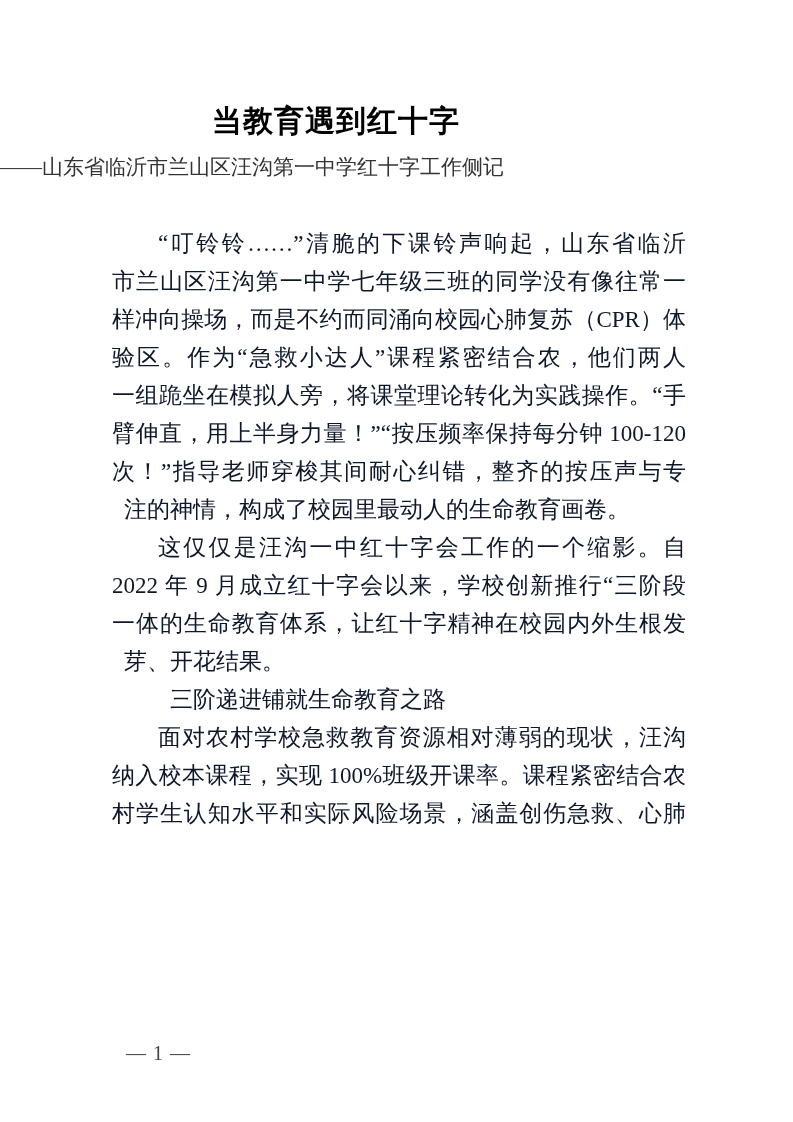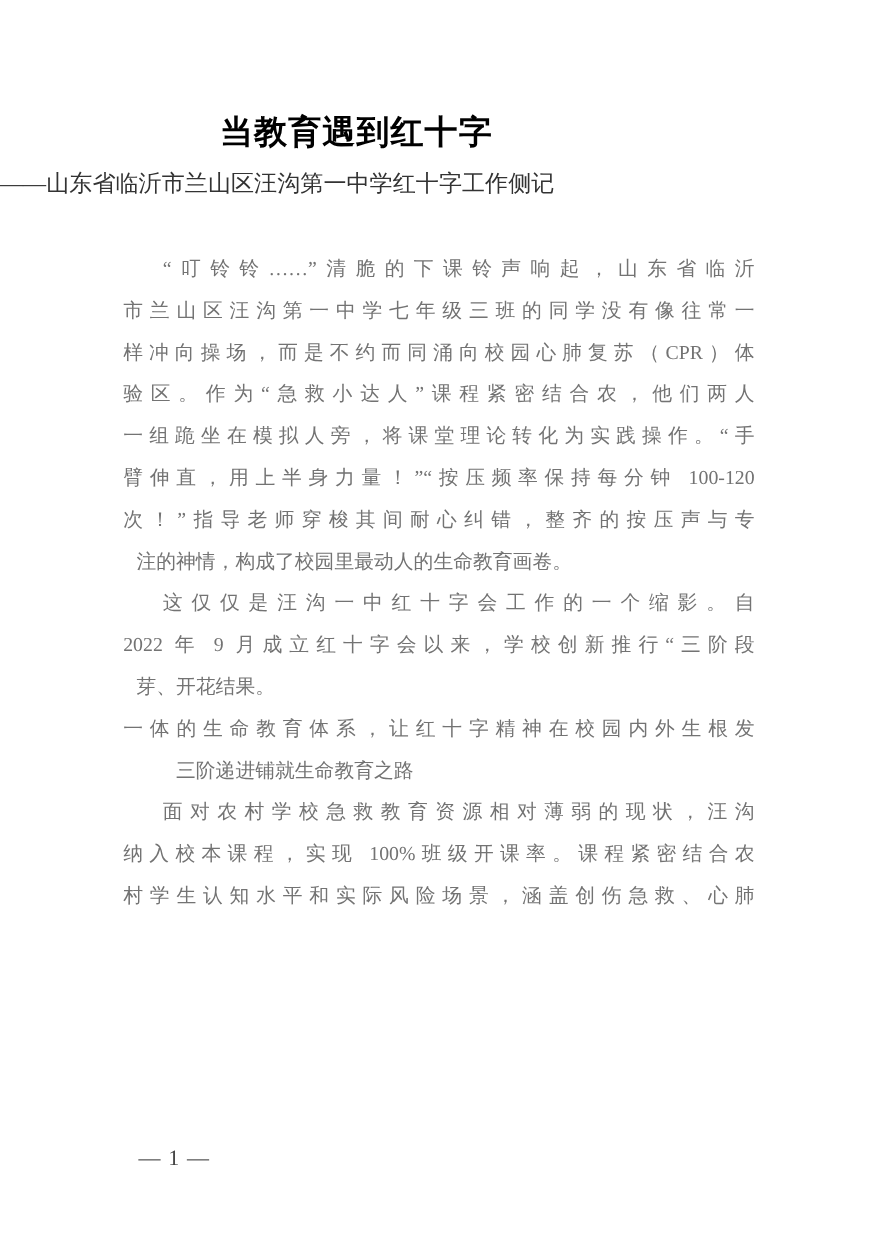--- a/index.html
+++ b/index.html
@@ -12,21 +12,21 @@
     width: 793px;
     height: 1122px;
     background: #ffffff;
     overflow: hidden;
     font-family: "Liberation Serif", "DejaVu Serif", serif;
     color: #2b2b2b;
   }
   .doc-title {
     position: absolute;
     top: 100px;
-    left: 0;
+    left: 12px;
     width: 648px;
     text-align: center;
     font-size: 30px;
     line-height: 42px;
     font-weight: 700;
     color: #000000;
     letter-spacing: 1px;
   }
   .doc-subtitle {
     position: absolute;
@@ -37,23 +37,23 @@
     font-size: 21px;
     line-height: 30px;
     font-weight: 400;
     color: #333333;
   }
   .doc-body {
     position: absolute;
     top: 225px;
     left: 112px;
     width: 574px;
-    font-size: 18px;
+    font-size: 23px;
     line-height: 38px;
-    color: #737373;
+    color: #0f172a;
   }
   .line {
     height: 38px;
     overflow: hidden;
     text-align: justify;
     text-align-last: justify;
     white-space: nowrap;
   }
   .line.end {
     text-align-last: left;
@@ -85,22 +85,22 @@
       <div class="line indent">“叮铃铃……”清脆的下课铃声响起，山东省临沂</div>
       <div class="line">市兰山区汪沟第一中学七年级三班的同学没有像往常一</div>
       <div class="line">样冲向操场，而是不约而同涌向校园心肺复苏（CPR）体</div>
       <div class="line">验区。作为“急救小达人”课程紧密结合农，他们两人</div>
       <div class="line">一组跪坐在模拟人旁，将课堂理论转化为实践操作。“手</div>
       <div class="line">臂伸直，用上半身力量！”“按压频率保持每分钟 100-120</div>
       <div class="line">次！”指导老师穿梭其间耐心纠错，整齐的按压声与专</div>
       <div class="line end">注的神情，构成了校园里最动人的生命教育画卷。</div>
       <div class="line indent">这仅仅是汪沟一中红十字会工作的一个缩影。自</div>
       <div class="line">2022 年 9 月成立红十字会以来，学校创新推行“三阶段</div>
+      <div class="line">一体的生命教育体系，让红十字精神在校园内外生根发</div>
       <div class="line end">芽、开花结果。</div>
-      <div class="line">一体的生命教育体系，让红十字精神在校园内外生根发</div>
       <div class="line end indent">三阶递进铺就生命教育之路</div>
       <div class="line indent">面对农村学校急救教育资源相对薄弱的现状，汪沟</div>
       <div class="line">纳入校本课程，实现 100%班级开课率。课程紧密结合农</div>
       <div class="line">村学生认知水平和实际风险场景，涵盖创伤急救、心肺</div>
     </div>
 
   <div class="doc-footer">— 1 —</div>
 </div>
 
 </body></html>

